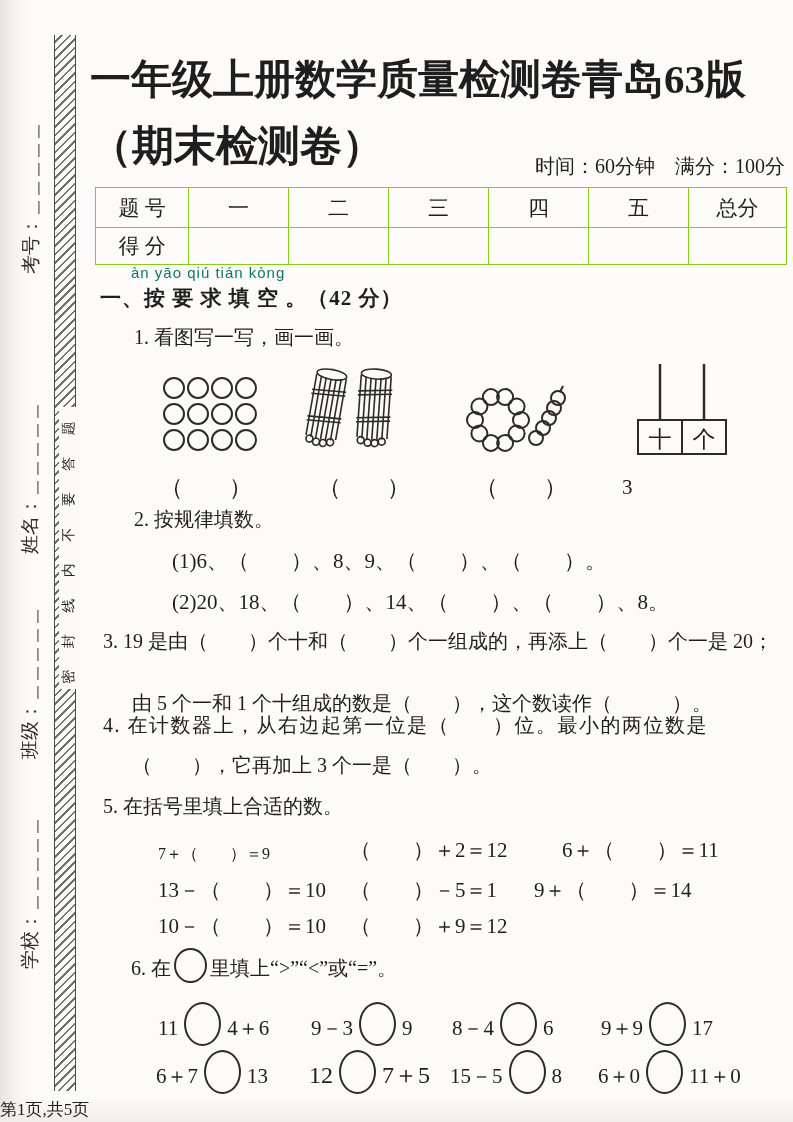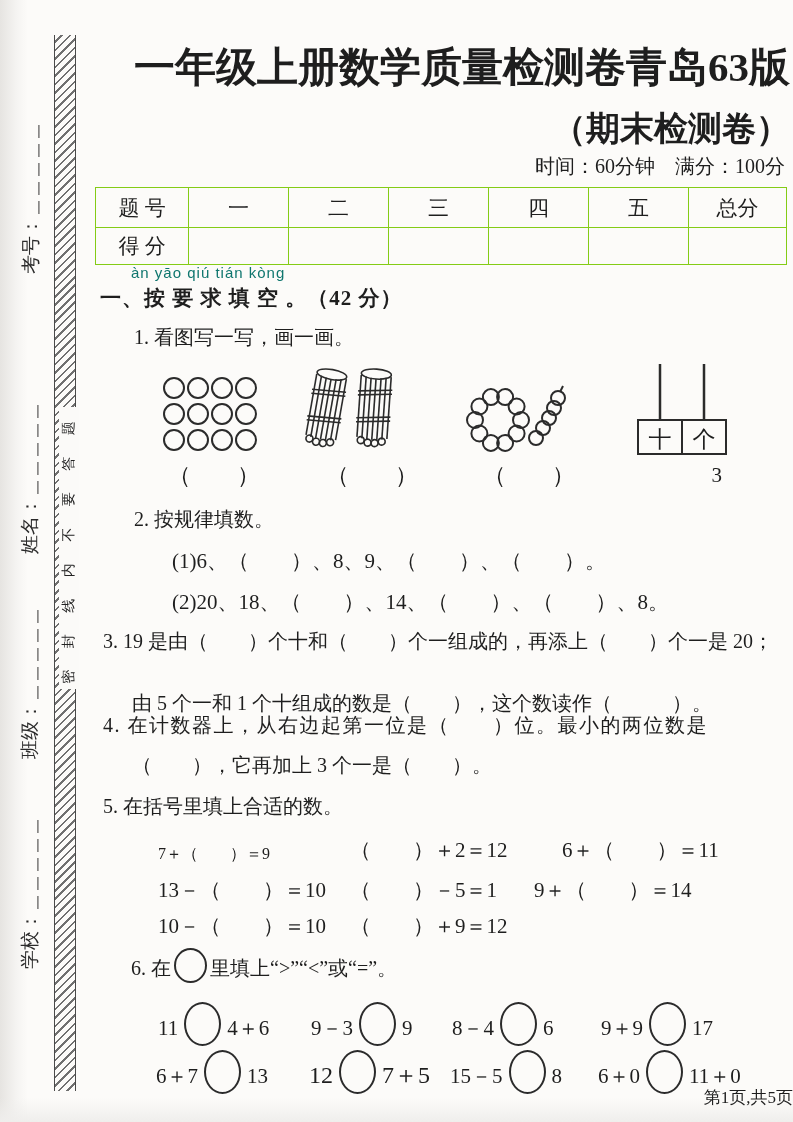--- a/index.html
+++ b/index.html
@@ -4,21 +4,21 @@
 <style>
   html,body{margin:0;padding:0;}
   body{
     width:793px;height:1122px;position:relative;overflow:hidden;
     background:#fcfbf9;
     font-family:"Liberation Serif","DejaVu Serif",serif;
     color:#1e1e1e;
   }
   .abs{position:absolute;}
   .txt{font-family:"Liberation Serif","DejaVu Serif",serif;color:#1e1e1e;white-space:nowrap;}
-  .center{text-align:right;}
+  .center{text-align:left;margin-top:12px;}
   .bold{font-weight:bold;}
 
   
   .edge-left{left:0;top:0;width:28px;height:1122px;
     background:linear-gradient(90deg,#e6e4e1,#f5f4f2 60%,rgba(252,251,249,0));}
   .edge-bottom{left:0;top:1098px;width:793px;height:24px;
     background:linear-gradient(180deg,rgba(252,251,249,0),#efeeec);}
 
   
   .seal-band{
@@ -68,21 +68,21 @@
 
 <div class="abs rot side-label" style="left:-74px;top:185px;width:210px;">考号：＿＿＿＿＿</div>
 <div class="abs rot side-label" style="left:-65px;top:465px;width:190px;">姓名：＿＿＿＿＿</div>
 <div class="abs rot side-label" style="left:-65px;top:670px;width:190px;">班级：＿＿＿＿＿</div>
 <div class="abs rot side-label" style="left:-70px;top:880px;width:200px;">学校：＿＿＿＿＿</div>
 
 <div class="abs seal-band"></div>
 <div class="abs rot seal-text" style="left:-72px;top:538px;width:272px;">密 封 线 内 不 要 答 题</div>
 
 <div class="abs txt bold center" style="left:90px;top:40px;width:700px;font-size:41px;">一年级上册数学质量检测卷青岛63版</div>
-<div class="abs txt bold center" style="left:90px;top:106px;width:700px;font-size:34px;">（期末检测卷）</div>
+<div class="abs txt bold center" style="left:90px;top:106px;width:700px;font-size:42px;">（期末检测卷）</div>
 <div class="abs txt" style="right:8px;top:153px;font-size:20px;">时间：60分钟　满分：100分</div>
 
 <div class="abs" style="left:95px;top:187px;">
   <table class="score">
     <colgroup>
       <col style="width:93px">
         <col style="width:100px">
         <col style="width:100px">
         <col style="width:100px">
       <col style="width:100px">

